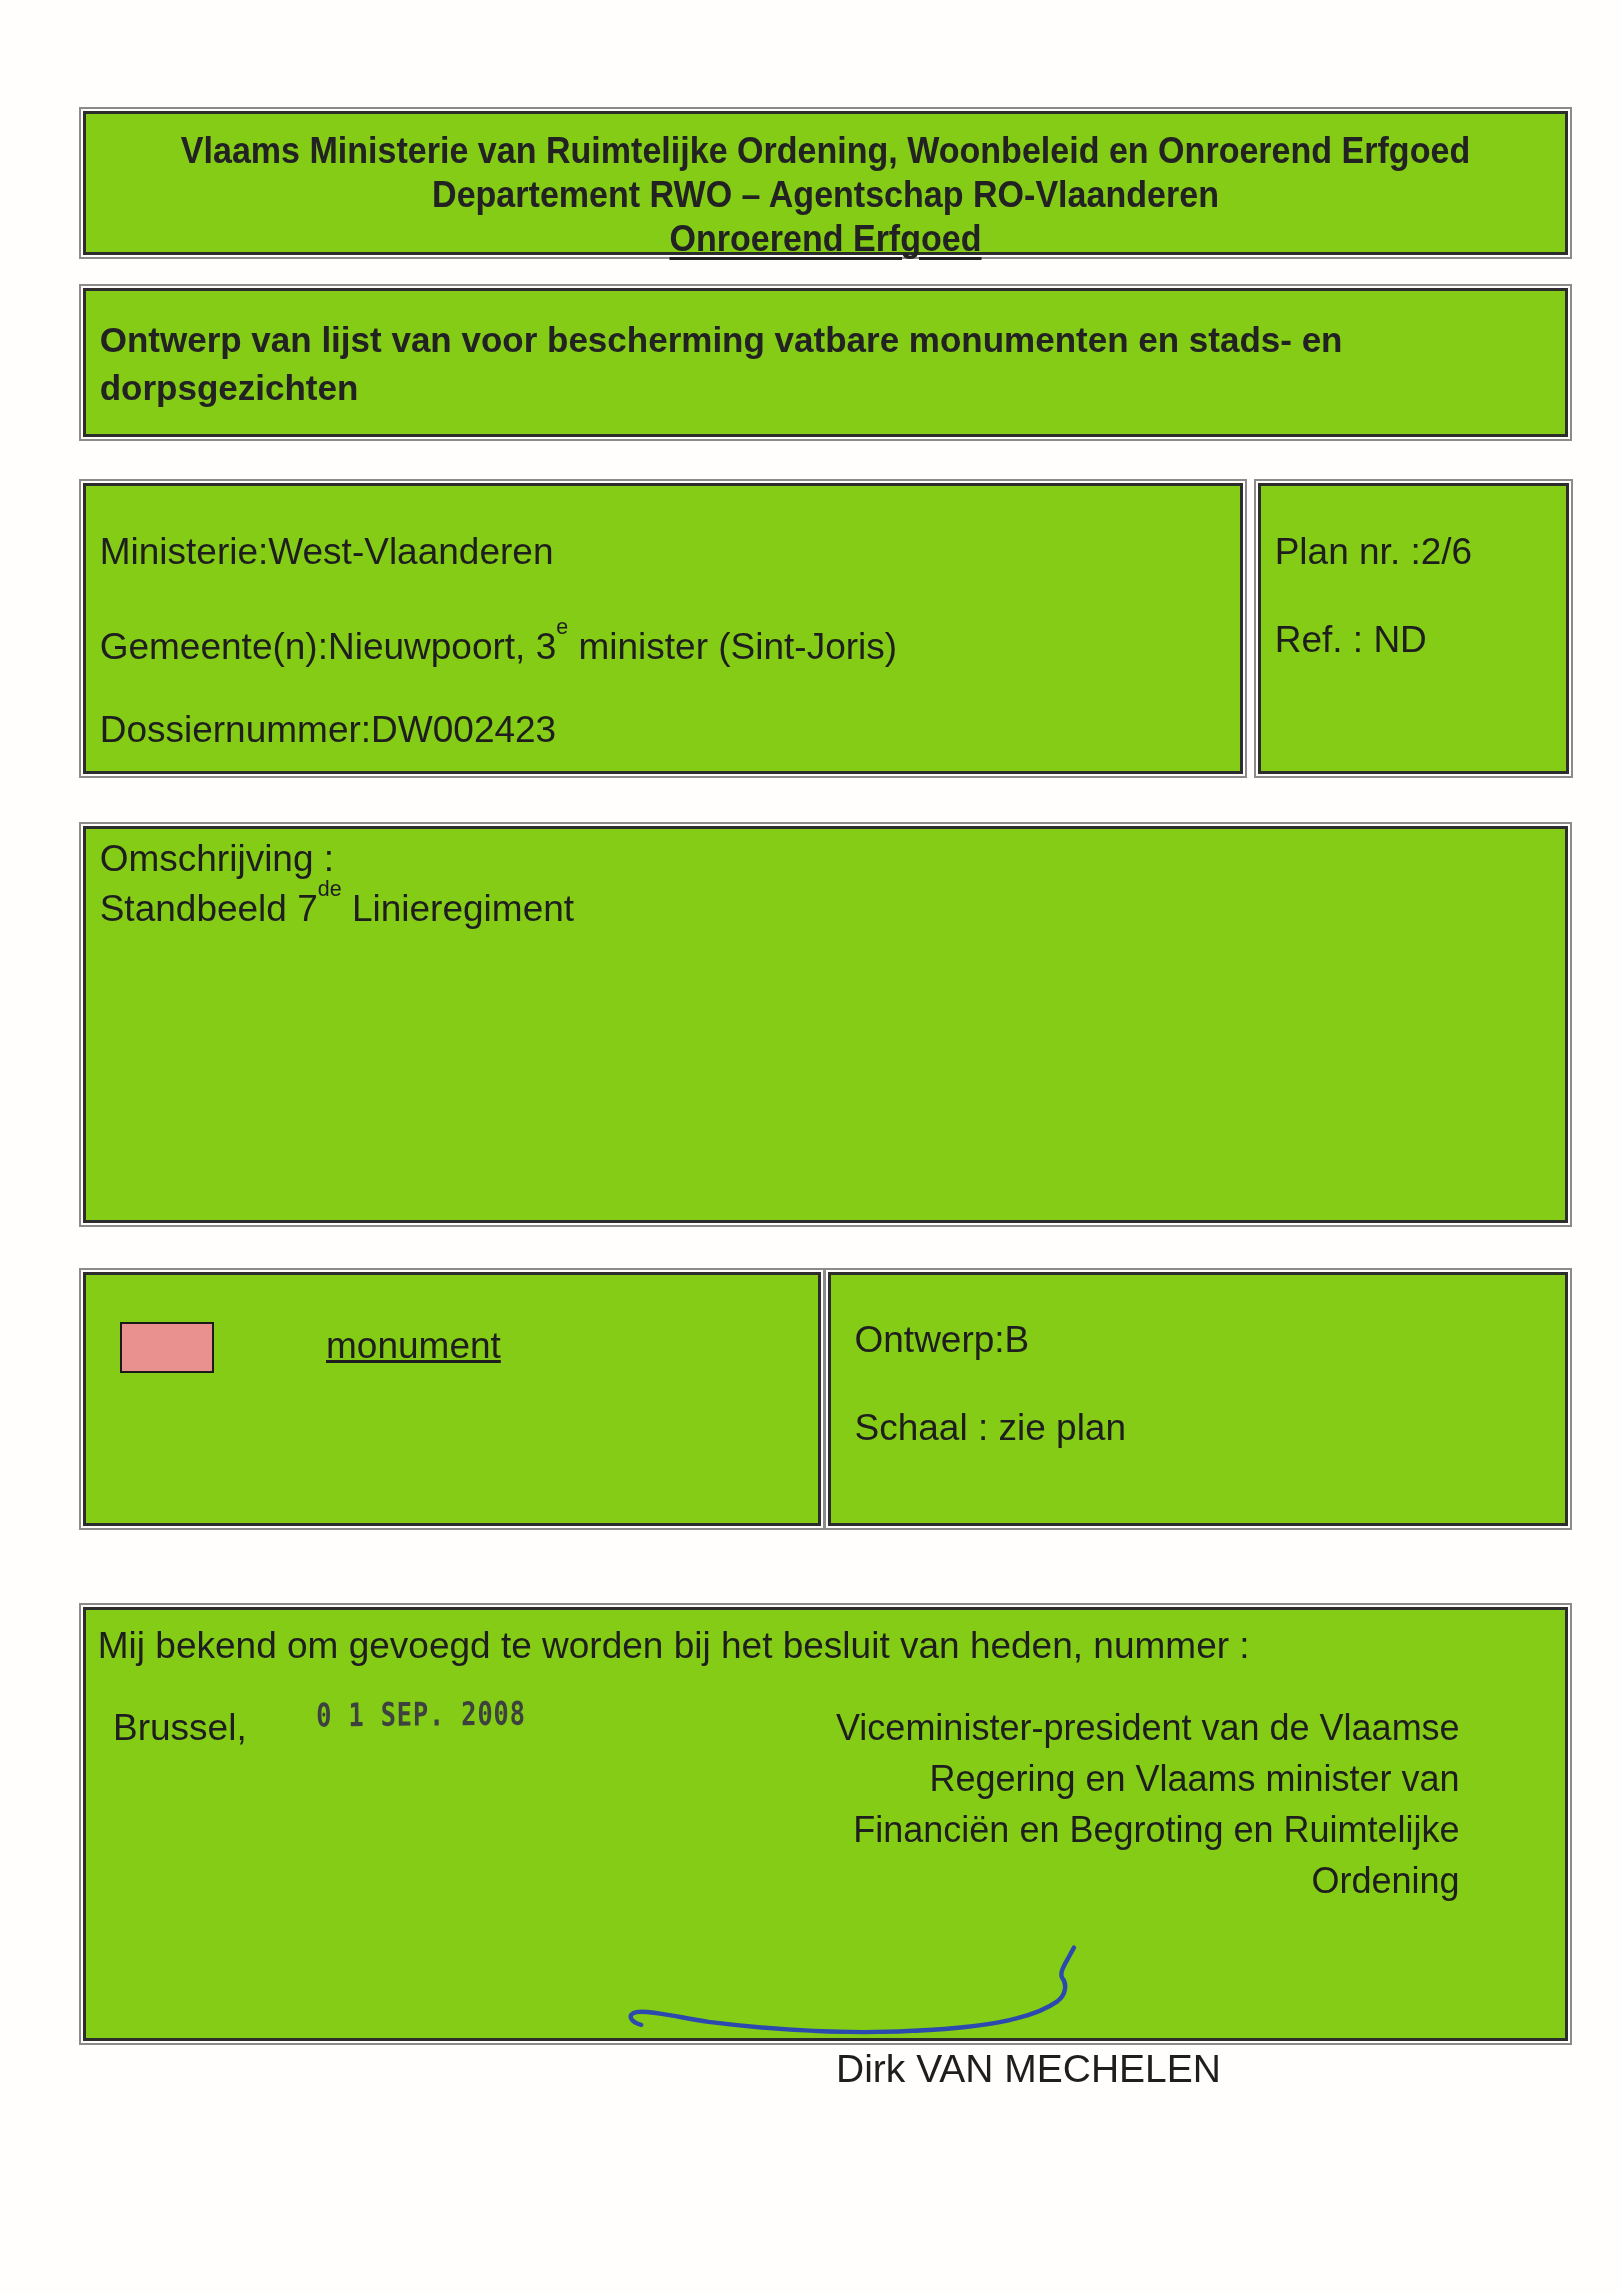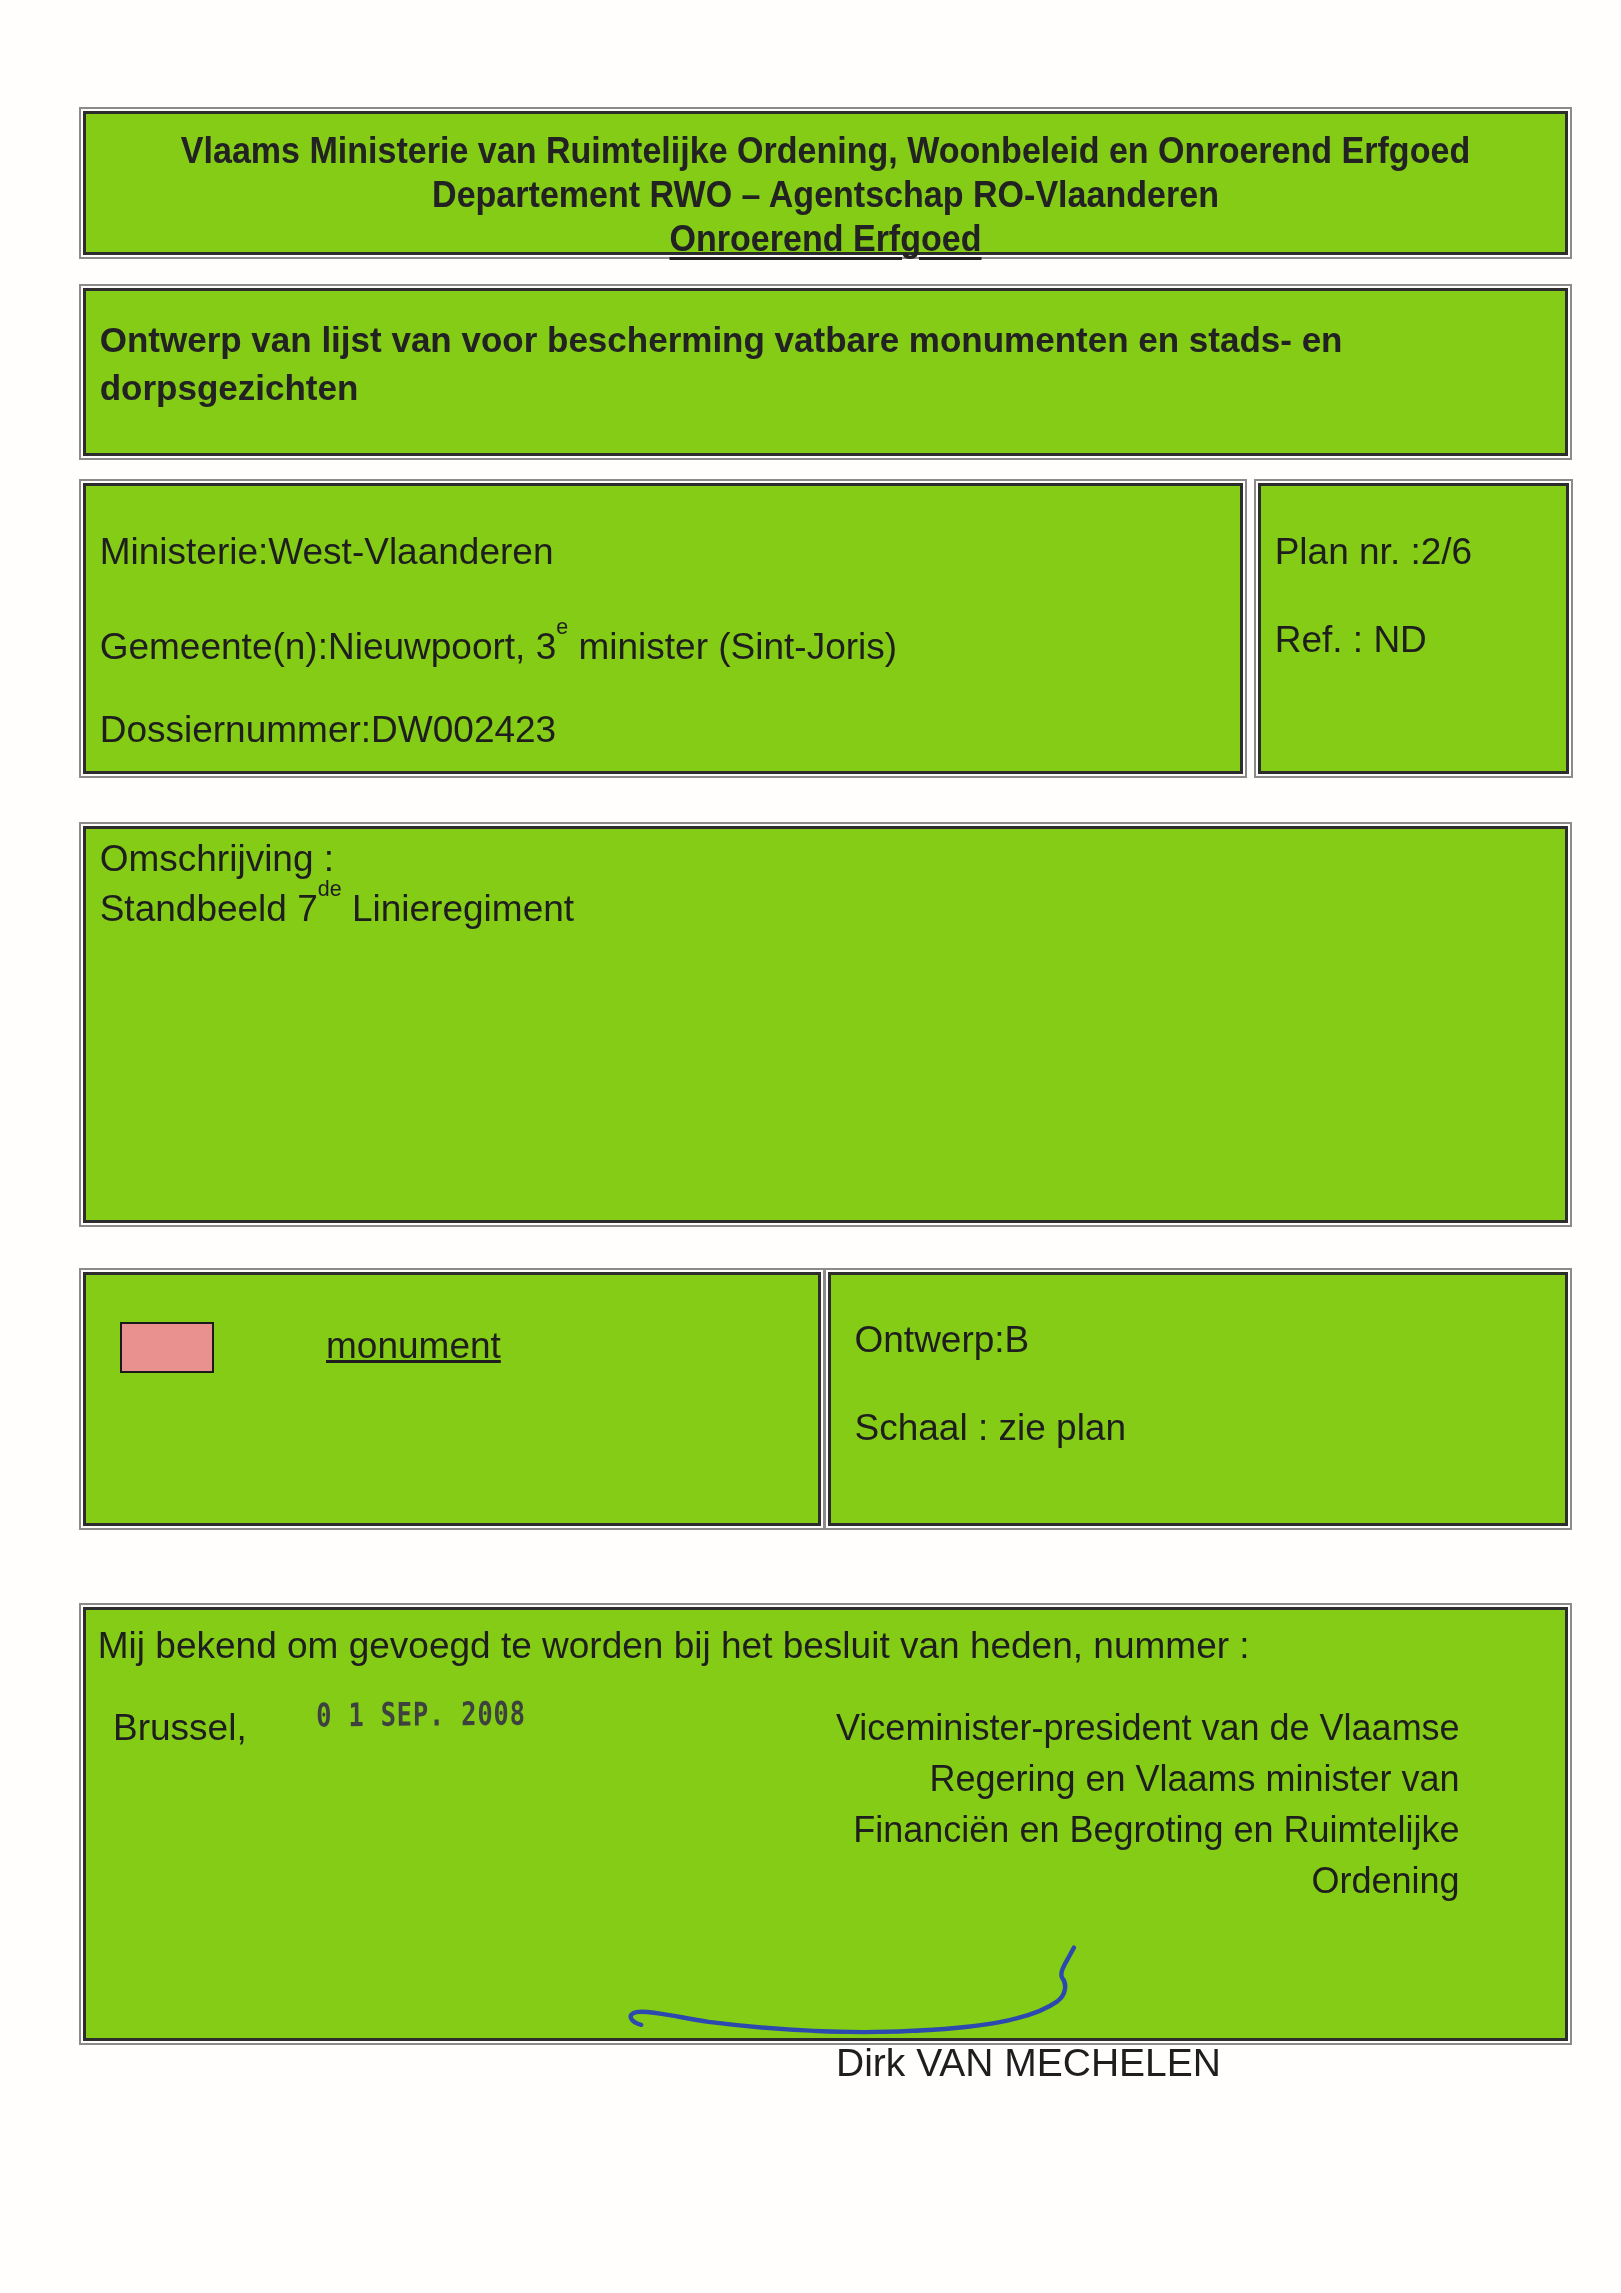--- a/index.html
+++ b/index.html
@@ -28,34 +28,34 @@
     position:absolute;left:34px;top:47px;width:90px;height:47px;
     border:2.9px solid #1a1a1a;box-sizing:content-box;
   }
   .stamp{
     position:absolute;font-family:"DejaVu Sans Mono",monospace;font-weight:bold;
     font-size:31px;letter-spacing:1px;color:#3d423e;white-space:nowrap;
     transform:scale(0.82,1.05) rotate(-0.4deg);transform-origin:left top;
   }
   .minister div{font-size:36px;line-height:51px;white-space:nowrap;}
   .sig-svg{position:absolute;left:529px;top:323px;}
-  .name{position:absolute;font-size:39px;white-space:nowrap;}
+  .name{position:absolute;font-size:39px;white-space:nowrap;margin-top:6px;}
 </style>
 </head>
 <body>
 
 <div class="page">
 
   <div class="sbox hdr" style="left:83px;top:111px;width:1485px;height:144px;">
     <div class="hdr-line">Vlaams Ministerie van Ruimtelijke Ordening, Woonbeleid en Onroerend Erfgoed</div>
     <div class="hdr-line">Departement RWO – Agentschap RO-Vlaanderen</div>
     <div class="hdr-line u">Onroerend Erfgoed</div>
   </div>
 
-  <div class="sbox" style="left:83px;top:288px;width:1485px;height:168px;">
+  <div class="sbox" style="left:83px;top:288px;width:1485px;height:149px;">
     <div class="subject">Ontwerp van lijst van voor bescherming vatbare monumenten en stads- en dorpsgezichten</div>
   </div>
 
   <div class="sbox" style="left:83px;top:483px;width:1160px;height:291px;">
     <div class="bodyline" style="left:13.7px;top:44px;">Ministerie:West-Vlaanderen</div>
     <div class="bodyline" style="left:13.7px;top:132px;"><span>Gemeente(n):Nieuwpoort, 3</span><sup class="sp">e</sup><span> minister (Sint-Joris)</span></div>
     <div class="bodyline" style="left:13.7px;top:222px;">Dossiernummer:DW002423</div>
   </div>
 
   <div class="sbox" style="left:1258px;top:483px;width:311px;height:291px;padding-left:12px;">

